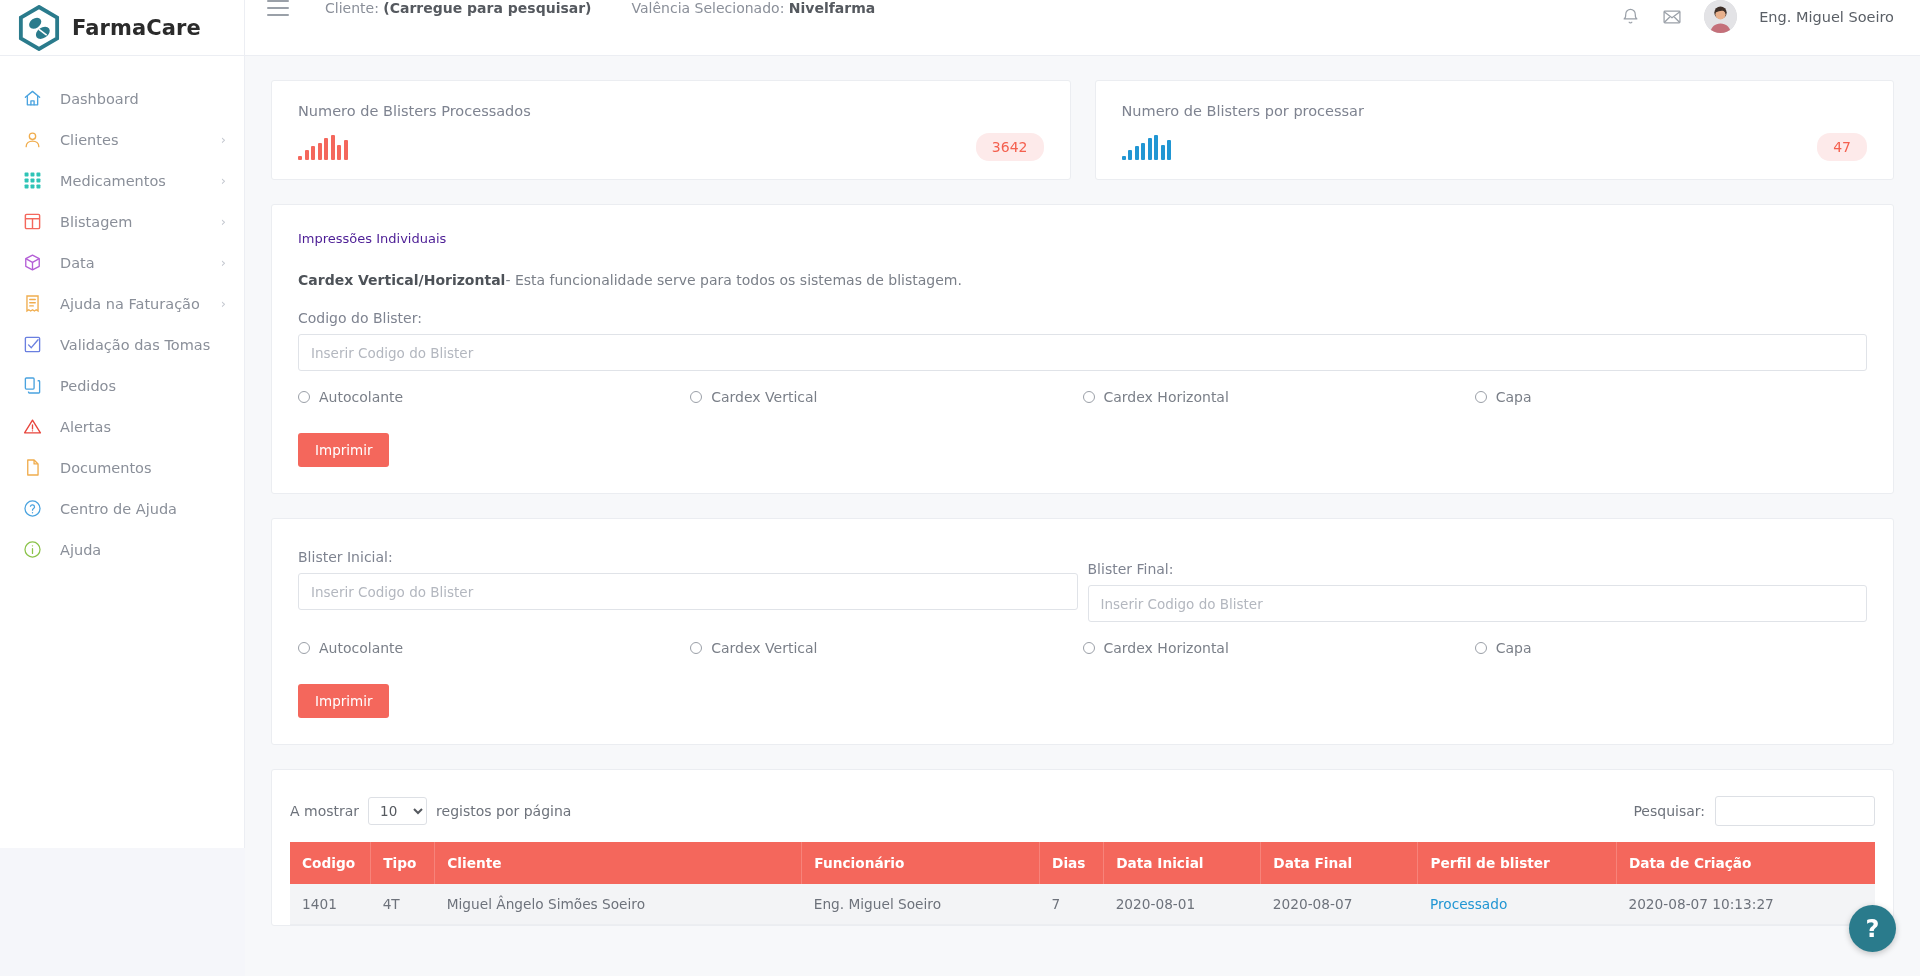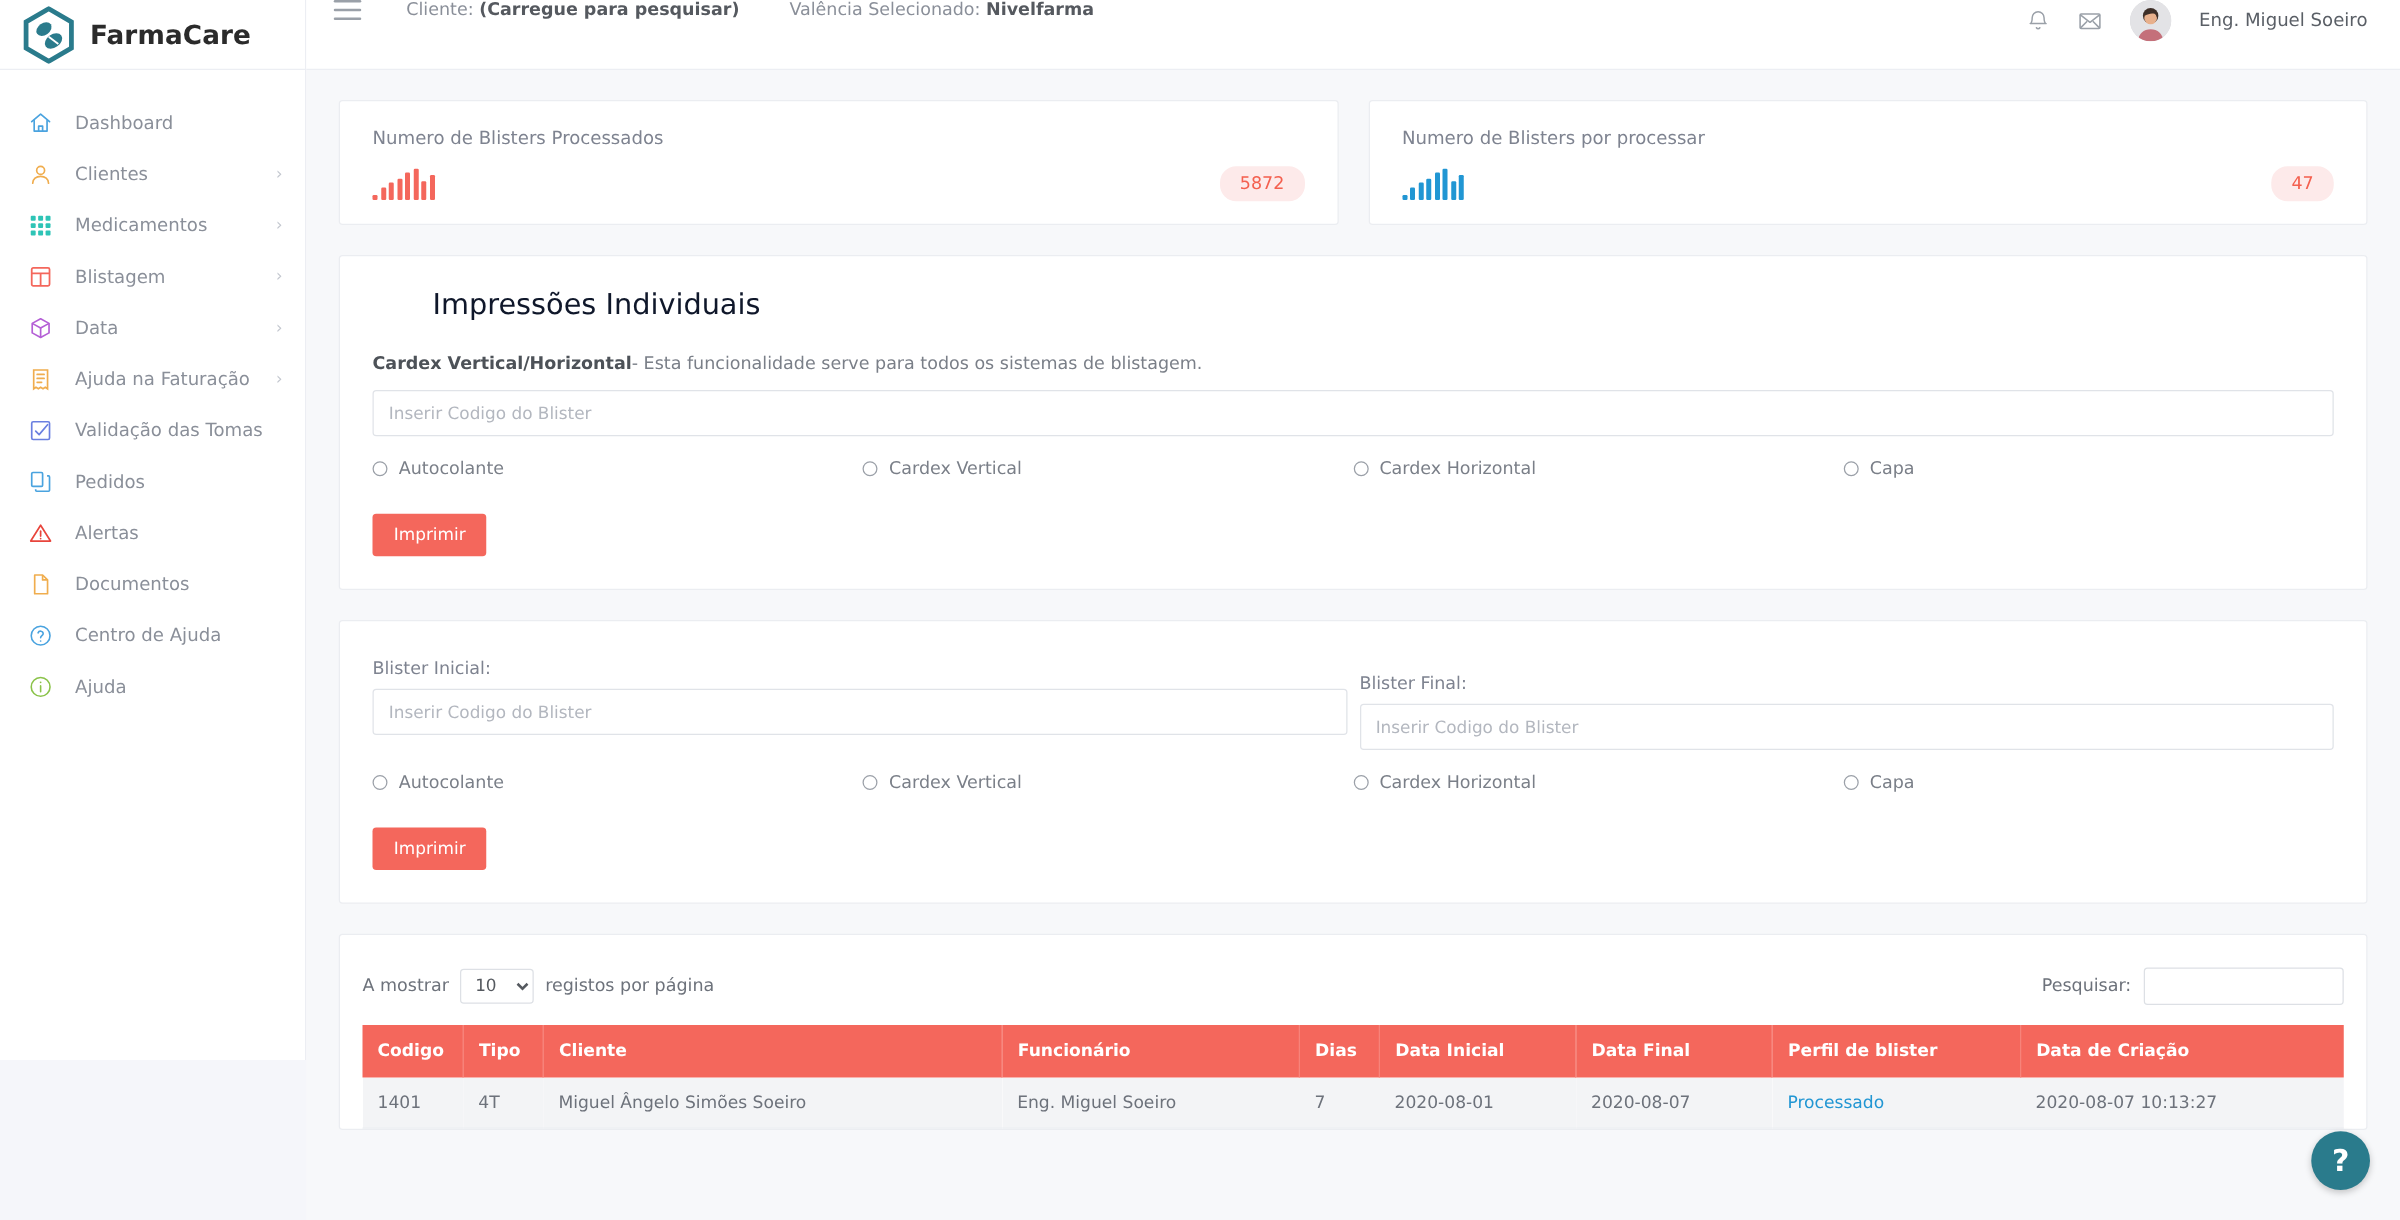--- a/index.html
+++ b/index.html
@@ -83,21 +83,21 @@
   .spark i { display: block; width: 4px; border-radius: 1px; }
   .badge-pill {
     margin-left: auto;
     border-radius: 13px; padding: 6px 16px;
     font-size: 14px; font-weight: 500;
   }
   .badge-red { background: #fdeaea; color: #f4604f; }
 
   
   .panel { padding: 26px 26px 26px 26px; margin-bottom: 24px; }
-  .panel-title { font-size: 23px; color: #0f172a; font-weight: 400; margin-bottom: 26px; margin-left: 48px; }
+  .panel-title { font-size: 13px; color: #4c1d95; font-weight: 400; margin-bottom: 26px; }
   .desc-line { font-size: 14px; color: #7a7f88; margin-bottom: 13px; }
   .desc-line b { color: #4d5258; font-weight: 700; }
   .field-label { font-size: 14px; color: #7e8390; margin: 22px 0 8px 0; }
   .txt-input {
     width: 100%; height: 37px;
     border: 1px solid #e0e3e8; border-radius: 3px;
     padding: 0 12px; font-size: 13.5px; color: #55595f;
     font-family: "DejaVu Sans", "Liberation Sans", sans-serif;
     background: #fff; outline: none;
   }
@@ -377,21 +377,21 @@
             <span class="spark">
               <i style="height:4px;background:#f4675c"></i>
                 <i style="height:10px;background:#f4675c"></i>
                 <i style="height:14px;background:#f4675c"></i>
                 <i style="height:17px;background:#f4675c"></i>
                 <i style="height:22px;background:#f4675c"></i>
                 <i style="height:25px;background:#f4675c"></i>
                 <i style="height:15px;background:#f4675c"></i>
                 <i style="height:20px;background:#f4675c"></i>
             </span>
-            <span class="badge-pill badge-red">5872</span>
+            <span class="badge-pill badge-red">3642</span>
           </div>
         </div>
 
         <div class="card stat-card">
           <div class="stat-title">Numero de Blisters por processar</div>
           <div class="stat-body">
             <span class="spark">
               <i style="height:4px;background:#2196d3"></i>
                 <i style="height:10px;background:#2196d3"></i>
                 <i style="height:14px;background:#2196d3"></i>
@@ -407,20 +407,21 @@
 
       </div>
 
       <div class="card panel">
         <div class="panel-title">Impressões Individuais</div>
 
         <div class="desc-line">
           <b>Cardex Vertical/Horizontal</b><span>- Esta funcionalidade serve para todos os sistemas de blistagem.</span>
         </div>
 
+        <div class="field-label">Codigo do Blister:</div>
         <input class="txt-input" type="text" placeholder="Inserir Codigo do Blister" value="" style="">
 
         <div class="radio-row">
           <label class="radio-opt">
             <span class="radio-dot"></span>
             <span class="radio-label">Autocolante</span>
           </label>
           <label class="radio-opt">
             <span class="radio-dot"></span>
             <span class="radio-label">Cardex Vertical</span>

